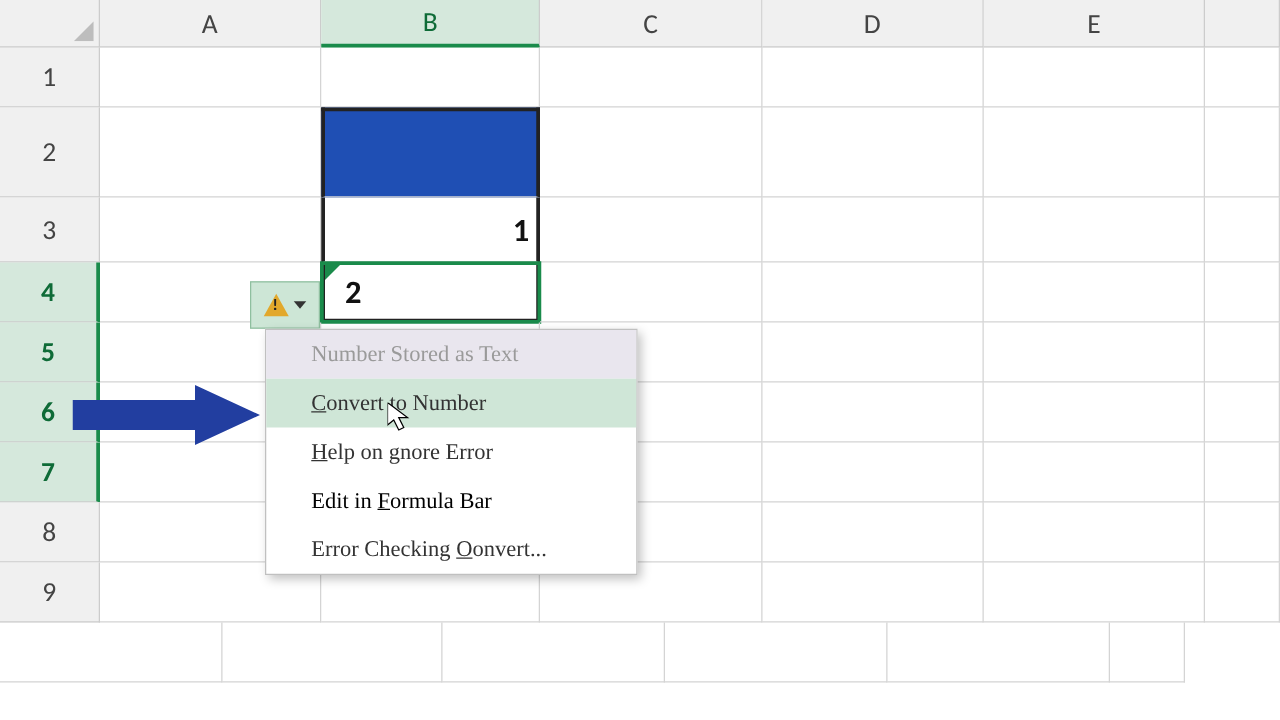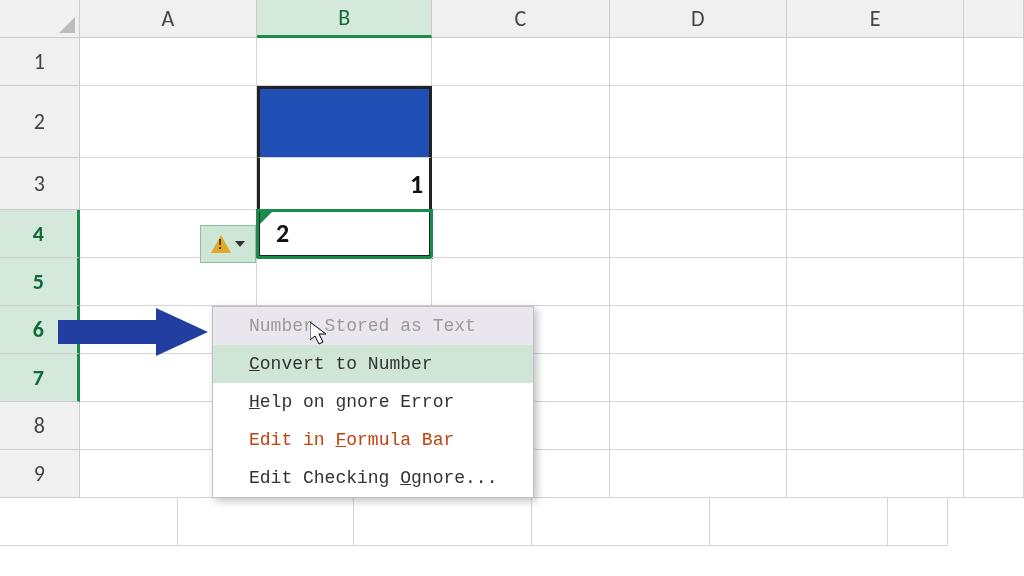--- a/index.html
+++ b/index.html
@@ -145,42 +145,41 @@
     border-left:5px solid transparent;
     border-right:5px solid transparent;
     border-top:6px solid #333;
   }
 
   
   .menu {
     position: absolute;
     left: 212px;
     top: 263px;
-    width: 322px;
+    width: 298px;
     background: #fff;
     border: 1px solid #c0c0c0;
     box-shadow: 3px 3px 8px rgba(0,0,0,.25);
     z-index: 10;
-    font-family: Liberation Mono, monospace;
-    margin-top: 43px;
+    font-family: Liberation Serif, serif;
   }
   .mi {
     padding: 9px 16px 9px 36px;
     font-size: 18px;
     color: #333;
     white-space: nowrap;
   }
   .mi.title {
     color: #9a9a9a;
     background: #e9e6ee;
   }
   .mi.hover {
     background: #cfe6d7;
   }
-  .mi.disabled { color:#c2410c; }
+  .mi.disabled { color:#000000; }
   .mi u { text-decoration: underline; }
 
   
   .arrow {
     position:absolute;
     left:58px;
     top:308px;
     z-index:6;
   }
 
@@ -318,21 +317,21 @@
     <div class="mi hover">
       <span></span><u>C</u><span>onvert to Number</span>
     </div>
     <div class="mi">
       <span></span><u>H</u><span>elp on gnore Error</span>
     </div>
     <div class="mi disabled">
       <span>Edit in </span><u>F</u><span>ormula Bar</span>
     </div>
     <div class="mi">
-      <span>Edit Checking </span><u>O</u><span>gnore...</span>
+      <span>Error Checking </span><u>O</u><span>onvert...</span>
     </div>
   </div>
 
   <svg class="arrow" width="150" height="48">
     <polygon points="0,12 0,36 98,36 98,48 150,24 98,0 98,12" fill="#223ea0"></polygon>
   </svg>
 
   <svg class="cursor" width="20" height="26">
     <polygon points="0,0 0,18 5,14 9,22 13,20 9,12 16,12" fill="#fff" stroke="#000" stroke-width="1"></polygon>
   </svg>

